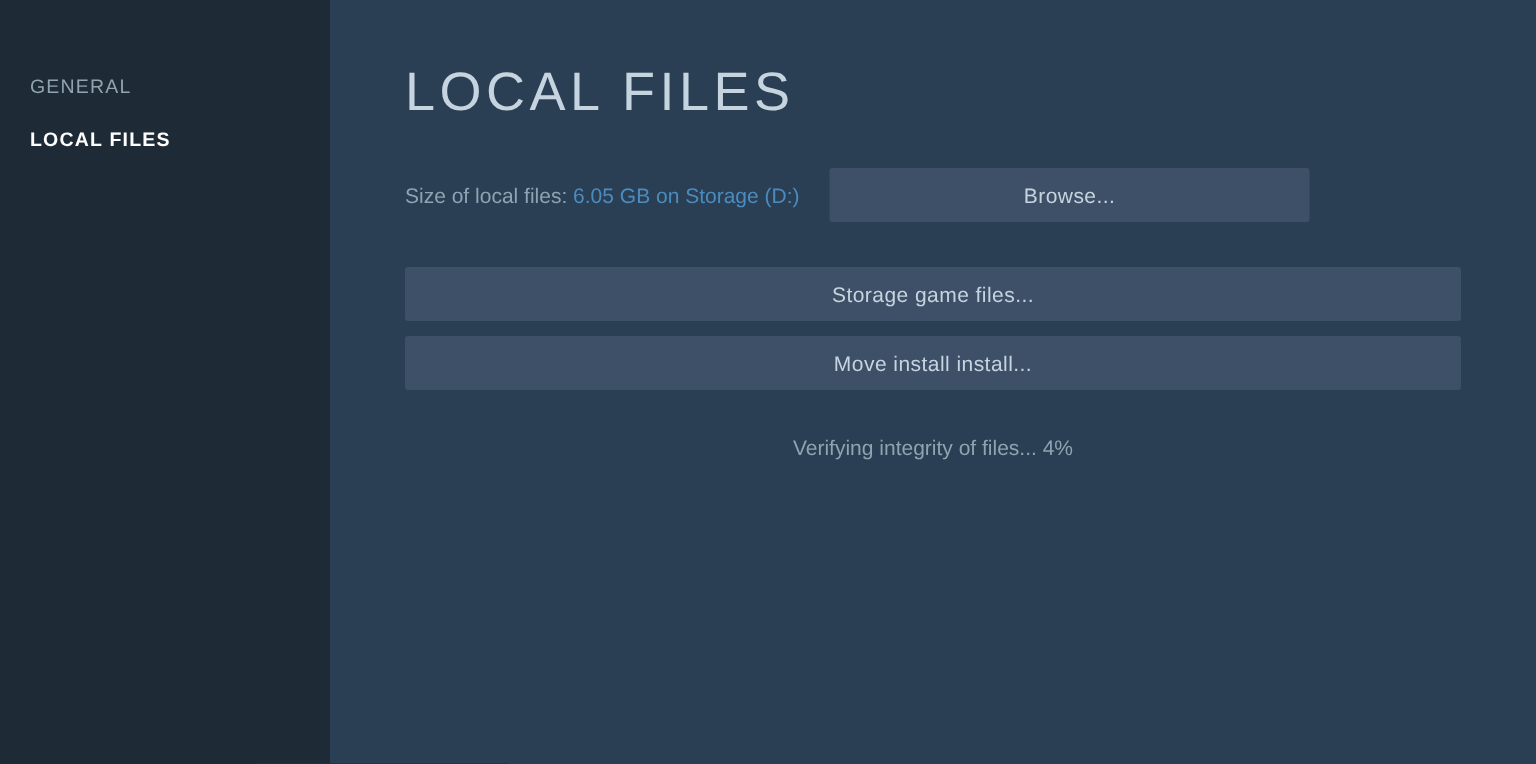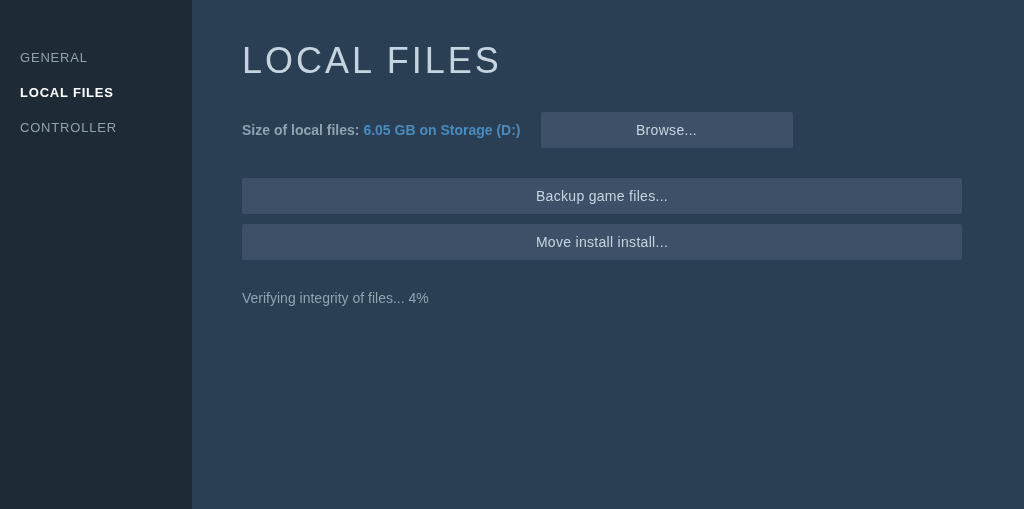--- a/index.html
+++ b/index.html
@@ -8,21 +8,21 @@
       width: 1024px;
       height: 509px;
       background-color: #1b2838;
       font-family: 'Arial', sans-serif;
       display: flex;
       overflow: hidden;
     }
 
     
     .sidebar {
-      width: 192px;
+      width: 220px;
       background-color: #1e2a35;
       height: 100%;
       display: flex;
       flex-direction: column;
       padding-top: 40px;
     }
 
     .sidebar-item {
       padding: 10px 20px;
       color: #8fa3b0;
@@ -56,21 +56,20 @@
     .file-info-row {
       display: flex;
       align-items: center;
       gap: 20px;
       margin-bottom: 30px;
     }
 
     .file-size-text {
       color: #8fa3b0;
       font-size: 14px;
-      font-weight: bold;
     }
 
     .file-size-link {
       color: #4b8bbe;
     }
 
     .btn {
       background-color: #3d5068;
       color: #c6d4df;
       border: none;
@@ -79,21 +78,21 @@
       cursor: pointer;
       width: 100%;
       text-align: center;
       border-radius: 2px;
       letter-spacing: 0.3px;
       margin-bottom: 10px;
       display: block;
     }
 
     .btn-browse {
-      width: 252px;
+      width: 320px;
       background-color: #3d5068;
       color: #c6d4df;
       border: none;
       padding: 10px 30px;
       font-size: 14px;
       cursor: pointer;
       border-radius: 2px;
       letter-spacing: 0.3px;
       white-space: nowrap;
     }
@@ -101,48 +100,46 @@
     .action-buttons {
       display: flex;
       flex-direction: column;
       gap: 0px;
       max-width: 720px;
     }
 
     .verify-text {
       color: #8fa3b0;
       font-size: 14px;
+      text-align: center;
       margin-top: 20px;
     }
   </style>
 </head>
 <body>
 
 <nav class="sidebar">
   <div class="sidebar-item">
     <span>GENERAL</span>
   </div>
   <div class="sidebar-item active">
     <span>LOCAL FILES</span>
-  </div>
-  <div class="sidebar-item">
-    <span>CONTROLLER</span>
   </div>
 </nav>
 
 <main class="main">
   <h1 class="page-title">LOCAL FILES</h1>
 
   <div class="file-info-row">
     <span class="file-size-text">
       <span>Size of local files:</span>
       <span class="file-size-link">6.05 GB on Storage (D:)</span>
     </span>
     <button class="btn-browse">Browse...</button>
   </div>
 
   <div class="action-buttons">
-    <button class="btn">Backup game files...</button>
+    <button class="btn">Storage game files...</button>
     <button class="btn">Move install install...</button>
   </div>
 
   <p class="verify-text">Verifying integrity of files... 4%</p>
 </main>
 
 </body></html>

